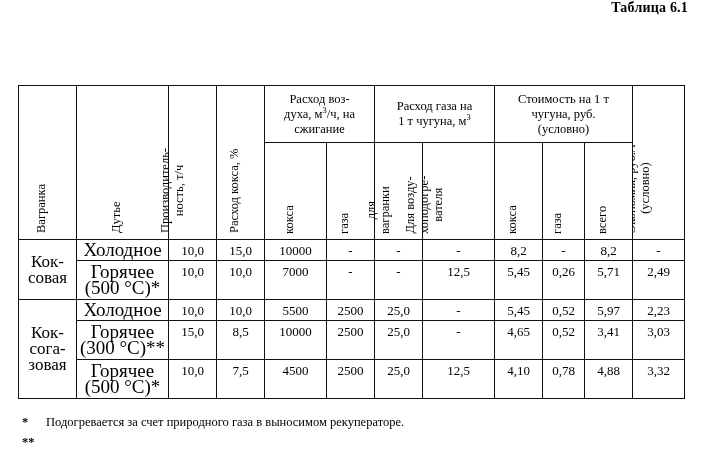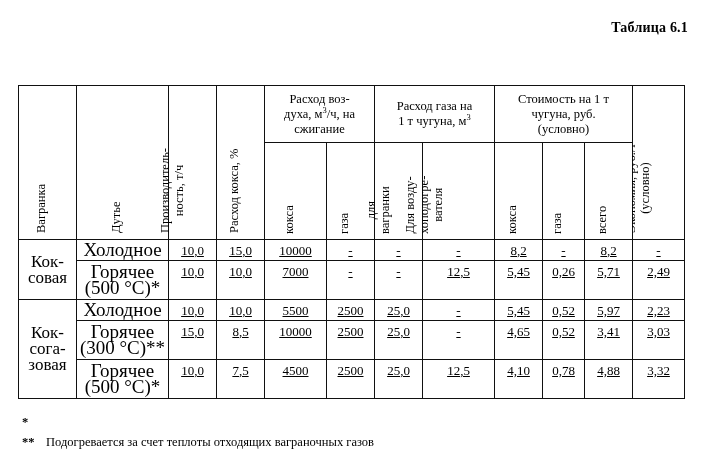--- a/index.html
+++ b/index.html
@@ -12,21 +12,21 @@
     height: 458px;
     position: relative;
     font-family: "Liberation Serif", "DejaVu Serif", serif;
     color: #000000;
     overflow: hidden;
   }
 
   
   .table-number {
     position: absolute;
-    top: 20px;
+    top: 0;
     right: 14px;
     font-size: 14px;
     font-weight: bold;
     letter-spacing: 0.2px;
   }
 
   
   .doc-title {
     position: absolute;
     top: 34px;
@@ -114,21 +114,20 @@
     font-size: 12.5px;
     padding: 2px 3px;
   }
   sup { font-size: 8.5px; vertical-align: super; line-height: 0; }
 
   
   td.data {
     height: 20px;
     font-size: 13px;
     line-height: 17px;
-    text-decoration: underline;
   }
   td.rowlabel {
     font-size: 17px;
     line-height: 16px;
     padding: 1px 2px;
   }
   td.duty {
     font-size: 19px;
     line-height: 16px;
     padding: 1px 2px;
@@ -381,18 +380,18 @@
             <div style="margin-bottom:18px">3,32</div>
           </td>
       </tr>
     </tbody>
   </table>
 </div>
 
 <div class="footnotes">
   <div class="fn">
     <span class="mark">*</span>
+    <span>Подогревается за счет природного газа в выносимом рекуператоре.</span>
   </div>
   <div class="fn">
     <span class="mark">**</span>
-    <span>Подогревается за счет теплоты отходящих ваграночных газов</span>
   </div>
 </div>
 
 </body></html>

